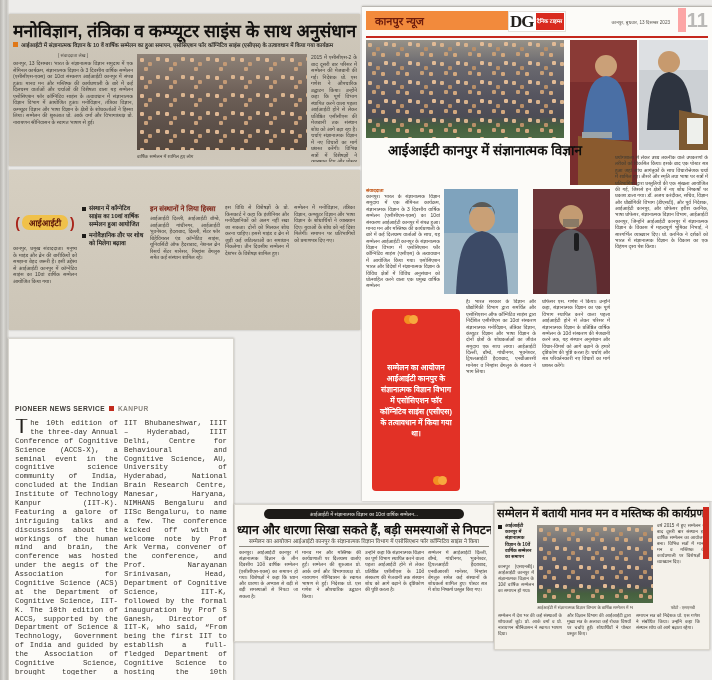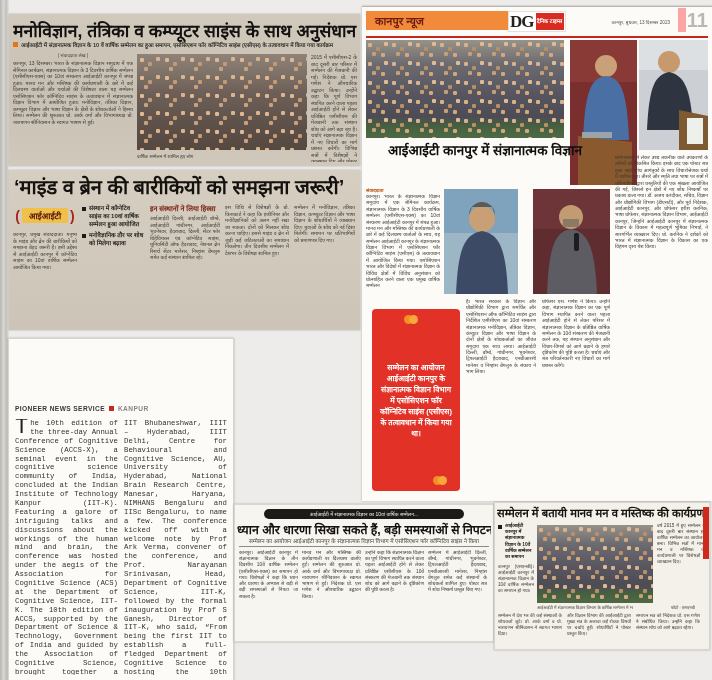--- a/index.html
+++ b/index.html
@@ -45,21 +45,21 @@
       linear-gradient(180deg,#8f8378 0%,#6e6058 40%,#5c5049 75%,#55483f 100%);
     background-size:25px 18px,25px 18px,25px 18px,25px 18px,100% 100%;
     background-repeat:repeat,repeat,repeat,repeat,no-repeat;}
   .photo svg{display:block;width:100%;height:100%;}
 
   
   .a2-head{font-weight:bold;color:#14110e;font-size:20px;white-space:nowrap;overflow:hidden;}
   .badge-wrap{display:flex;align-items:center;justify-content:center;margin-bottom:3px;}
   .bkt{color:#a8241a;font-weight:900;font-size:14px;line-height:14px;}
   .badge{background:#f0c14a;color:#5c1408;font-weight:bold;font-size:8.5px;
-    padding:2px 7px;margin:5px 2px;border-radius:1px;}
+    padding:2px 7px;margin:12px 2px;border-radius:7px;}
   .bullet-item{display:flex;margin-bottom:4px;}
   .sq{flex:0 0 4px;width:4px;height:4px;background:#1d1b18;margin:2px 3px 0 0;}
   .bullet-txt{font-size:6px;font-weight:bold;color:#262420;line-height:1.3;}
   .list-head{font-size:7px;font-weight:bold;color:#7a1d10;margin-bottom:2px;}
 
   
   .masthead-orange{position:absolute;left:4px;top:4px;width:140px;height:19px;
     background:linear-gradient(180deg,#f headline5,#f28a3c);background:#f28a3c;
     display:flex;align-items:center;padding-left:9px;}
   .masthead-orange span{color:#6e1c0c;font-weight:bold;font-size:11px;}
@@ -126,21 +126,20 @@
     <div class="pos" style="left:4px;top:38px;width:120px;height:110px;">
       <div class="a1-credit">( संवाददाता लेख )</div>
       <div class="tiny" style="height:98px;">कानपुर, 13 दिसम्बर। भारत के संज्ञानात्मक विज्ञान समुदाय में एक सेमिनल कार्यक्रम, संज्ञानात्मक विज्ञान के 3 दिवसीय वार्षिक सम्मेलन (एसीसीएस-एक्स) का 10वां संस्करण आईआईटी कानपुर में संपन्न हुआ। मानव मन और मस्तिष्क की कार्यप्रणाली के बारे में कई दिलचस्प वार्ताओं और चर्चाओं की विशेषता वाला यह सम्मेलन एसोसिएशन फॉर कॉग्निटिव साइंस के तत्वावधान में संज्ञानात्मक विज्ञान विभाग में आयोजित हुआ। मनोविज्ञान, तंत्रिका विज्ञान, कम्प्यूटर विज्ञान और भाषा विज्ञान के क्षेत्रों के शोधकर्ताओं ने हिस्सा लिया। सम्मेलन की शुरुआत प्रो. आर्क वर्मा और विभागाध्यक्ष प्रो. नारायणन श्रीनिवासन के स्वागत भाषण से हुई।</div>
     </div>
     <div class="photo crowd-warm" style="left:128px;top:40px;width:170px;height:96px;"></div>
     <div class="pos caption" style="left:128px;top:139px;width:170px;">वार्षिक सम्मेलन में शामिल हुए लोग</div>
     <div class="pos tiny" style="left:302px;top:40px;width:46px;height:108px;">2015 में एसीसीएस-2 के बाद दूसरी बार परिसर में सम्मेलन की मेजबानी की गई। निदेशक प्रो. एस गणेश ने औपचारिक उद्घाटन किया। उन्होंने कहा कि पूर्ण विभाग स्थापित करने वाला पहला आईआईटी होने से लेकर प्रतिष्ठित एसीसीएस की मेजबानी तक संस्थान शोध को आगे बढ़ा रहा है। चर्चाएं संज्ञानात्मक विज्ञान में नए विचारों का मार्ग प्रशस्त करेंगी। विभिन्न सत्रों में विशेषज्ञों ने व्याख्यान दिए और पोस्टर सत्र में शोध निष्कर्ष प्रस्तुत किए गए।</div>
   </div>
 
   <div class="clip np" style="left:9px;top:170px;width:351px;height:160px;background:linear-gradient(180deg,#d6cfc1,#ccc5b7);">
-    <div class="pos a2-head" style="left:5px;top:3px;right:1px;">‘माइंड व ब्रेन की बारीकियों को समझना जरूरी’</div>
     <div class="pos" style="left:4px;top:33px;width:64px;height:122px;">
       <div class="badge-wrap">
         <span class="bkt">(</span>
         <span class="badge">आईआईटी</span>
         <span class="bkt">)</span>
       </div>
       <div class="tiny" style="height:100px;">कानपुर, प्रमुख संवाददाता। मनुष्य के माइंड और ब्रेन की बारीकियों को समझना बेहद जरूरी है। इसी उद्देश्य से आईआईटी कानपुर में कॉग्नेटिव साइंस का 10वां वार्षिक सम्मेलन आयोजित किया गया।</div>
     </div>
     <div class="pos" style="left:73px;top:35px;width:62px;height:120px;">
       <div class="bullet-item">

